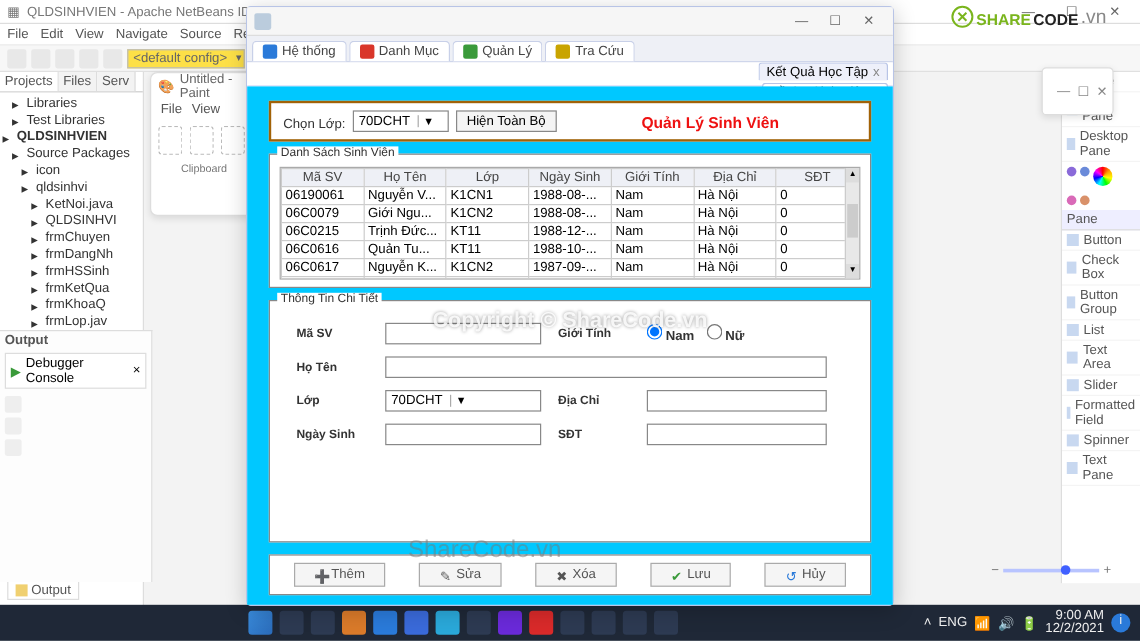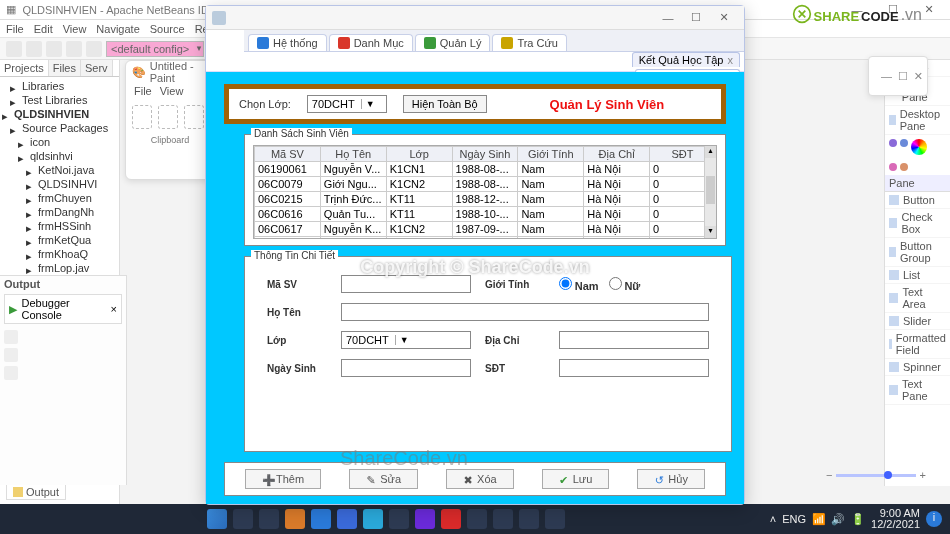--- a/index.html
+++ b/index.html
@@ -6,21 +6,21 @@
 body { width: 950px; height: 534px; background: #fff; overflow: hidden; position: relative; }
 
 
 .nb { position: absolute; inset: 0; background: #f3f3f3; display: flex; flex-direction: column; }
 .nb-title { height: 20px; background: #fff; border-bottom: 1px solid #ddd; display: flex; align-items: center; padding: 0 6px; gap: 6px; color: #777; }
 .nb-title .sp { flex: 1; }
 .nb-title .wbtn { width: 30px; text-align: center; color: #666; }
 .nb-menu { height: 18px; background: #fff; display: flex; gap: 10px; padding: 0 6px; align-items: center; color: #555; border-bottom: 1px solid #e5e5e5; }
 .nb-tool { height: 22px; background: #f7f7f7; border-bottom: 1px solid #e0e0e0; display: flex; align-items: center; gap: 4px; padding: 0 6px; }
 .nb-tool .ico { width: 16px; height: 16px; background: #e8e8e8; border-radius: 2px; }
-.nb-tool .combo { border: 1px solid #bbb; background: #f9a8d4; padding: 1px 14px 1px 4px; color: #666; position: relative; }
+.nb-tool .combo { border: 1px solid #bbb; background: #fde047; padding: 1px 14px 1px 4px; color: #666; position: relative; }
 .nb-tool .combo:after { content: "▾"; position: absolute; right: 2px; font-size: 9px; }
 
 .nb-body { flex: 1; display: flex; overflow: hidden; position: relative; }
 
 
 .nb-left { width: 120px; background: #fff; border-right: 1px solid #ddd; display: flex; flex-direction: column; }
 .nb-left-tabs { display: flex; border-bottom: 1px solid #ccc; font-size: 10px; }
 .nb-left-tabs span { padding: 2px 4px; border-right: 1px solid #ddd; background: #f3f3f3; color: #555; }
 .nb-left-tabs span.act { background: #fff; }
 .tree { flex: 1; overflow: hidden; padding: 2px; font-size: 10px; color: #333; line-height: 14px; }
@@ -69,43 +69,43 @@
 .dbg .side { display: flex; flex-direction: column; gap: 4px; padding: 4px; }
 .dbg .sico { width: 14px; height: 14px; background: #eee; border-radius: 2px; }
 
 
 .app { position: absolute; left: 205px; top: 5px; width: 540px; height: 500px; background: #fff; border: 1px solid #b8c4e6; border-radius: 4px; box-shadow: 0 4px 18px rgba(0,0,0,.2); z-index: 20; display: flex; flex-direction: column; }
 .app-tb { height: 24px; background: #f6f6f6; border-bottom: 1px solid #ddd; display: flex; align-items: center; padding: 0 6px; }
 .app-tb .ico { width: 14px; height: 14px; background: #bcd; border-radius: 2px; }
 .app-tb .sp { flex: 1; }
 .app-tb .wbtn { width: 28px; text-align: center; color: #666; }
 
-.app-tabs { height: 22px; background: #eef0f6; border-bottom: 1px solid #c8d0e8; display: flex; align-items: flex-end; padding: 0 4px; gap: 2px; margin-left: 38px; }
+.app-tabs { height: 22px; background: #eef0f6; border-bottom: 1px solid #c8d0e8; display: flex; align-items: flex-end; padding: 0 4px; gap: 2px; }
 .app-tab { padding: 2px 8px; border: 1px solid #c8d0e8; border-bottom: none; background: #fff; border-radius: 4px 4px 0 0; display: flex; align-items: center; gap: 4px; color: #444; }
 .app-tab .ti { width: 12px; height: 12px; }
 
 .app-subtabs { height: 20px; background: #fff; border-bottom: 1px solid #dadffa; display: flex; align-items: flex-end; padding: 0 4px; gap: 2px; flex-direction: column; }
 .sub-tab { padding: 1px 6px; border: 1px solid #b8c4e6; border-bottom: none; background: #eef0fa; border-radius: 3px 3px 0 0; display: flex; align-items: center; gap: 4px; font-size: 10px; }
 .sub-tab.act { background: #fff; }
 .sub-tab .x { color: #888; }
 
 .app-body { flex: 1; background: #00c8ff; padding: 12px 18px 8px; display: flex; flex-direction: column; gap: 10px; overflow: hidden; }
 
-.top-row { background: #fff; border: 5px solid #a16207; padding: 6px 10px; display: flex; align-items: center; gap: 16px; }
+.top-row { background: #fff; border: 2px solid #a16207; padding: 6px 10px; display: flex; align-items: flex-end; gap: 6px; }
 .top-row label { color: #333; }
 .combo2 { border: 1px solid #888; background: #fff; padding: 2px 4px; display: flex; align-items: center; gap: 6px; min-width: 80px; }
 .combo2 .arr { border-left: 1px solid #aaa; padding-left: 4px; font-size: 9px; }
 .jbtn { border: 1px solid #888; background: #f4f4f4; padding: 2px 8px; }
 .app-title { flex: 1; text-align: center; color: #e11; font-weight: bold; font-size: 13px; }
 
 .panel { background: #fff; border: 1px solid #888; padding: 6px 8px; }
 .panel legend, .panel .leg { font-size: 11px; color: #333; margin-bottom: 4px; }
 fieldset.panel { position: relative; padding-top: 10px; }
 fieldset.panel legend { position: absolute; top: -7px; left: 6px; background: #00c8ff; padding: 0; font-size: 10px; }
-fieldset.panel { border: 1px solid #888; margin-left: 20px; }
+fieldset.panel { border: 1px solid #888; }
 
 
 .tbl-wrap { border: 1px solid #aaa; height: 94px; overflow: hidden; position: relative; }
 table.grid { width: 100%; border-collapse: collapse; font-size: 10px; table-layout: fixed; }
 table.grid th, table.grid td { border: 1px solid #ccc; padding: 1px 3px; text-align: left; white-space: nowrap; overflow: hidden; text-overflow: ellipsis; }
 table.grid th { background: #eef0f6; text-align: center; font-weight: normal; color: #444; }
 .tbl-scroll { position: absolute; right: 0; top: 0; bottom: 0; width: 12px; background: #e8e8e8; border-left: 1px solid #ccc; }
 .tbl-scroll .up, .tbl-scroll .dn { height: 12px; text-align: center; font-size: 8px; background: #ddd; }
 .tbl-scroll .thumb { position: absolute; top: 30px; height: 28px; left: 1px; right: 1px; background: #ccc; }
 

